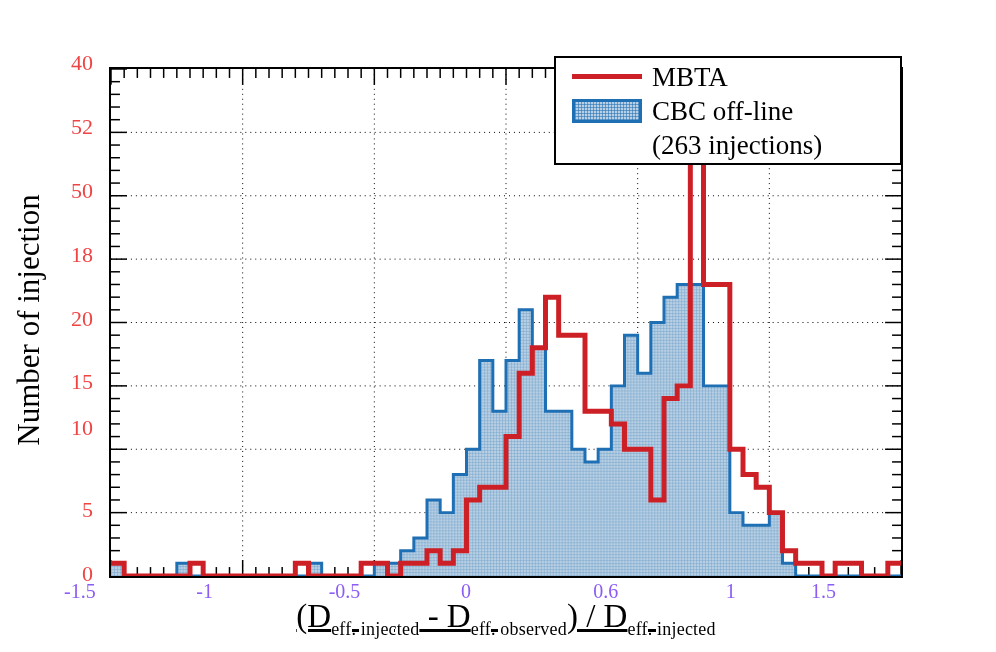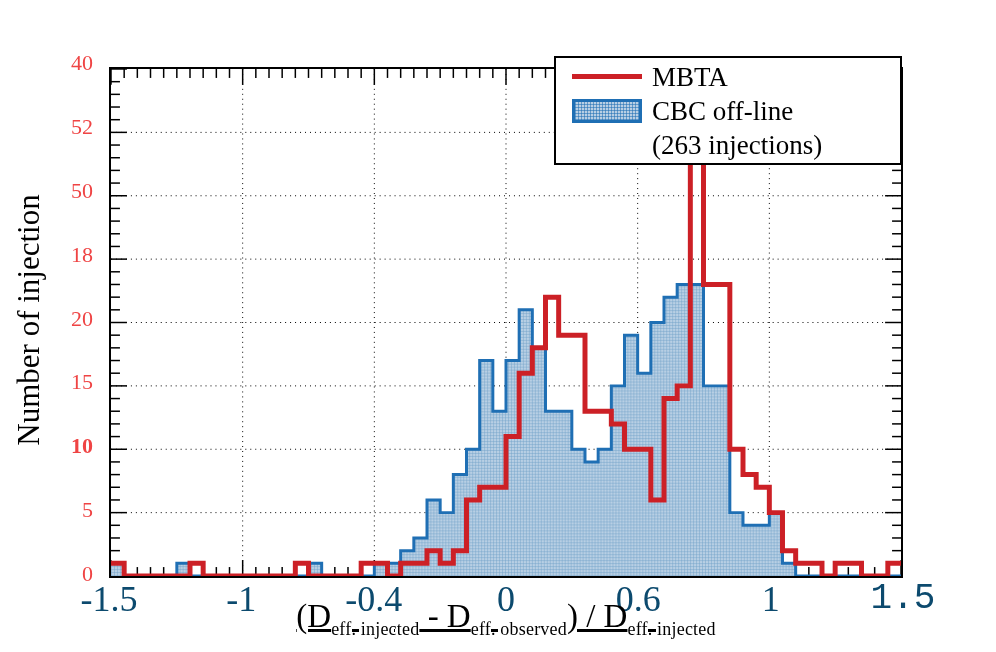--- a/index.html
+++ b/index.html
@@ -46,23 +46,23 @@
     text-align: right;
     font-size: 22px;
     color: #ef4444;
     line-height: 1;
   }
   .xtl {
     position: absolute;
     top: 581px;
     width: 90px;
     margin-left: -45px;
-    text-align: center;
-    font-size: 36px;
-    color: #0c4a6e;
+    text-align: left;
+    font-size: 20px;
+    color: #8b5cf6;
     line-height: 1;
   }
   
   #legend {
     position: absolute;
     left: 554px; top: 56px;
     width: 348px; height: 109px;
     background: #ffffff;
     border: 2px solid #000;
     box-sizing: border-box;
@@ -341,36 +341,36 @@
         </defs>
         <path d="M0,511 L0,498.225 L13.233333333333286,498.225 L13.233333333333345,511 L26.466666666666633,511 L26.46666666666669,511 L39.699999999999974,511 L39.70000000000004,511 L52.93333333333332,511 L52.93333333333338,511 L66.16666666666666,511 L66.16666666666666,498.225 L79.39999999999995,498.225 L79.40000000000002,511 L92.6333333333333,511 L92.63333333333335,511 L105.86666666666665,511 L105.8666666666667,511 L119.1,511 L119.10000000000004,511 L132.33333333333337,511 L132.33333333333331,511 L145.5666666666667,511 L145.56666666666666,511 L158.79999999999998,511 L158.79999999999998,511 L172.03333333333333,511 L172.03333333333333,511 L185.26666666666668,511 L185.26666666666665,511 L198.5,511 L198.5,498.225 L211.73333333333332,498.225 L211.73333333333332,511 L224.96666666666667,511 L224.96666666666667,511 L238.2,511 L238.2,511 L251.43333333333337,511 L251.4333333333333,511 L264.66666666666663,511 L264.66666666666663,498.225 L277.90000000000003,498.225 L277.90000000000003,498.225 L291.1333333333334,498.225 L291.1333333333334,485.45 L304.3666666666666,485.45 L304.3666666666666,472.675 L317.59999999999997,472.675 L317.59999999999997,434.35 L330.83333333333337,434.35 L330.83333333333337,447.125 L344.06666666666666,447.125 L344.06666666666666,408.8 L357.3,408.8 L357.3,383.25 L370.5333333333333,383.25 L370.5333333333333,293.82500000000005 L383.76666666666665,293.82500000000005 L383.76666666666665,344.92499999999995 L397,344.92499999999995 L397,293.82500000000005 L410.23333333333335,293.82500000000005 L410.23333333333335,242.72499999999997 L423.46666666666664,242.72499999999997 L423.46666666666664,281.04999999999995 L436.69999999999993,281.04999999999995 L436.69999999999993,344.92499999999995 L449.93333333333334,344.92499999999995 L449.93333333333334,344.92499999999995 L463.1666666666667,344.92499999999995 L463.1666666666667,383.25 L476.4,383.25 L476.4,396.025 L489.6333333333334,396.025 L489.6333333333334,383.25 L502.8666666666666,383.25 L502.8666666666666,319.375 L516.1,319.375 L516.1,268.275 L529.3333333333333,268.275 L529.3333333333333,306.6 L542.5666666666666,306.6 L542.5666666666666,255.5 L555.8000000000001,255.5 L555.8000000000001,229.95 L569.0333333333333,229.95 L569.0333333333333,217.175 L582.2666666666668,217.175 L582.2666666666668,217.175 L595.5,217.175 L595.5,319.375 L608.7333333333332,319.375 L608.7333333333332,319.375 L621.9666666666667,319.375 L621.9666666666667,447.125 L635.1999999999999,447.125 L635.1999999999999,459.9 L648.4333333333334,459.9 L648.4333333333334,459.9 L661.6666666666667,459.9 L661.6666666666667,447.125 L674.9,447.125 L674.9,498.225 L688.1333333333332,498.225 L688.1333333333333,511 L701.3666666666667,511 L701.3666666666668,511 L714.6,511 L714.6,511 L727.8333333333333,511 L727.8333333333333,511 L741.0666666666666,511 L741.0666666666666,511 L754.2999999999998,511 L754.3000000000001,511 L767.5333333333333,511 L767.5333333333334,511 L780.7666666666668,511 L780.7666666666668,511 L794,511 L794,511 Z" fill="url(#hatch)" stroke="none"></path>
         <path d="M0,498.225 L13.233333333333286,498.225 L13.233333333333345,511 L26.466666666666633,511 L26.46666666666669,511 L39.699999999999974,511 L39.70000000000004,511 L52.93333333333332,511 L52.93333333333338,511 L66.16666666666666,511 L66.16666666666666,498.225 L79.39999999999995,498.225 L79.40000000000002,511 L92.6333333333333,511 L92.63333333333335,511 L105.86666666666665,511 L105.8666666666667,511 L119.1,511 L119.10000000000004,511 L132.33333333333337,511 L132.33333333333331,511 L145.5666666666667,511 L145.56666666666666,511 L158.79999999999998,511 L158.79999999999998,511 L172.03333333333333,511 L172.03333333333333,511 L185.26666666666668,511 L185.26666666666665,511 L198.5,511 L198.5,498.225 L211.73333333333332,498.225 L211.73333333333332,511 L224.96666666666667,511 L224.96666666666667,511 L238.2,511 L238.2,511 L251.43333333333337,511 L251.4333333333333,511 L264.66666666666663,511 L264.66666666666663,498.225 L277.90000000000003,498.225 L277.90000000000003,498.225 L291.1333333333334,498.225 L291.1333333333334,485.45 L304.3666666666666,485.45 L304.3666666666666,472.675 L317.59999999999997,472.675 L317.59999999999997,434.35 L330.83333333333337,434.35 L330.83333333333337,447.125 L344.06666666666666,447.125 L344.06666666666666,408.8 L357.3,408.8 L357.3,383.25 L370.5333333333333,383.25 L370.5333333333333,293.82500000000005 L383.76666666666665,293.82500000000005 L383.76666666666665,344.92499999999995 L397,344.92499999999995 L397,293.82500000000005 L410.23333333333335,293.82500000000005 L410.23333333333335,242.72499999999997 L423.46666666666664,242.72499999999997 L423.46666666666664,281.04999999999995 L436.69999999999993,281.04999999999995 L436.69999999999993,344.92499999999995 L449.93333333333334,344.92499999999995 L449.93333333333334,344.92499999999995 L463.1666666666667,344.92499999999995 L463.1666666666667,383.25 L476.4,383.25 L476.4,396.025 L489.6333333333334,396.025 L489.6333333333334,383.25 L502.8666666666666,383.25 L502.8666666666666,319.375 L516.1,319.375 L516.1,268.275 L529.3333333333333,268.275 L529.3333333333333,306.6 L542.5666666666666,306.6 L542.5666666666666,255.5 L555.8000000000001,255.5 L555.8000000000001,229.95 L569.0333333333333,229.95 L569.0333333333333,217.175 L582.2666666666668,217.175 L582.2666666666668,217.175 L595.5,217.175 L595.5,319.375 L608.7333333333332,319.375 L608.7333333333332,319.375 L621.9666666666667,319.375 L621.9666666666667,447.125 L635.1999999999999,447.125 L635.1999999999999,459.9 L648.4333333333334,459.9 L648.4333333333334,459.9 L661.6666666666667,459.9 L661.6666666666667,447.125 L674.9,447.125 L674.9,498.225 L688.1333333333332,498.225 L688.1333333333333,511 L701.3666666666667,511 L701.3666666666668,511 L714.6,511 L714.6,511 L727.8333333333333,511 L727.8333333333333,511 L741.0666666666666,511 L741.0666666666666,511 L754.2999999999998,511 L754.3000000000001,511 L767.5333333333333,511 L767.5333333333334,511 L780.7666666666668,511 L780.7666666666668,511 L794,511" fill="none" stroke="#1f6fb4" stroke-width="3" stroke-linejoin="miter"></path>
         <path d="M0,498.225 L13.233333333333286,498.225 L13.233333333333345,511 L26.466666666666633,511 L26.46666666666669,511 L39.699999999999974,511 L39.70000000000004,511 L52.93333333333332,511 L52.93333333333338,511 L66.16666666666666,511 L66.16666666666666,511 L79.39999999999995,511 L79.40000000000002,498.225 L92.6333333333333,498.225 L92.63333333333335,511 L105.86666666666665,511 L105.8666666666667,511 L119.1,511 L119.10000000000004,511 L132.33333333333337,511 L132.33333333333331,511 L145.5666666666667,511 L145.56666666666666,511 L158.79999999999998,511 L158.79999999999998,511 L172.03333333333333,511 L172.03333333333333,511 L185.26666666666668,511 L185.26666666666665,498.225 L198.5,498.225 L198.5,511 L211.73333333333332,511 L211.73333333333332,511 L224.96666666666667,511 L224.96666666666667,511 L238.2,511 L238.2,511 L251.43333333333337,511 L251.4333333333333,498.225 L264.66666666666663,498.225 L264.66666666666663,498.225 L277.90000000000003,498.225 L277.90000000000003,511 L291.1333333333334,511 L291.1333333333334,498.225 L304.3666666666666,498.225 L304.3666666666666,498.225 L317.59999999999997,498.225 L317.59999999999997,485.45 L330.83333333333337,485.45 L330.83333333333337,498.225 L344.06666666666666,498.225 L344.06666666666666,485.45 L357.3,485.45 L357.3,434.35 L370.5333333333333,434.35 L370.5333333333333,421.575 L383.76666666666665,421.575 L383.76666666666665,421.575 L397,421.575 L397,370.475 L410.23333333333335,370.475 L410.23333333333335,306.6 L423.46666666666664,306.6 L423.46666666666664,281.04999999999995 L436.69999999999993,281.04999999999995 L436.69999999999993,229.95 L449.93333333333334,229.95 L449.93333333333334,268.275 L463.1666666666667,268.275 L463.1666666666667,268.275 L476.4,268.275 L476.4,344.92499999999995 L489.6333333333334,344.92499999999995 L489.6333333333334,344.92499999999995 L502.8666666666666,344.92499999999995 L502.8666666666666,357.70000000000005 L516.1,357.70000000000005 L516.1,383.25 L529.3333333333333,383.25 L529.3333333333333,383.25 L542.5666666666666,383.25 L542.5666666666666,434.35 L555.8000000000001,434.35 L555.8000000000001,332.15 L569.0333333333333,332.15 L569.0333333333333,319.375 L582.2666666666668,319.375 L582.2666666666668,76.65000000000003 L595.5,76.65000000000003 L595.5,217.175 L608.7333333333332,217.175 L608.7333333333332,217.175 L621.9666666666667,217.175 L621.9666666666667,383.25 L635.1999999999999,383.25 L635.1999999999999,408.8 L648.4333333333334,408.8 L648.4333333333334,421.575 L661.6666666666667,421.575 L661.6666666666667,447.125 L674.9,447.125 L674.9,485.45 L688.1333333333332,485.45 L688.1333333333333,498.225 L701.3666666666667,498.225 L701.3666666666668,498.225 L714.6,498.225 L714.6,511 L727.8333333333333,511 L727.8333333333333,498.225 L741.0666666666666,498.225 L741.0666666666666,498.225 L754.2999999999998,498.225 L754.3000000000001,511 L767.5333333333333,511 L767.5333333333334,511 L780.7666666666668,511 L780.7666666666668,498.225 L794,498.225" fill="none" stroke="#cc2026" stroke-width="5" stroke-linejoin="miter"></path>
       </svg>
   </div>
 
   <div id="yticks">
       <div class="ytl" style="top: 563px;">0</div>
       <div class="ytl" style="top: 499.125px;">5</div>
-      <div class="ytl" style="top: 435px; font-weight: bold;">10</div>
+      <div class="ytl" style="top: 417px;">10</div>
       <div class="ytl" style="top: 371.375px;">15</div>
       <div class="ytl" style="top: 307.5px;">20</div>
       <div class="ytl" style="top: 243.625px;">18</div>
       <div class="ytl" style="top: 179.75px;">50</div>
       <div class="ytl" style="top: 115.875px;">52</div>
       <div class="ytl" style="top: 52px;">40</div>
     </div>
   <div id="xticks">
       <div class="xtl" style="left: 109px;">-1.5</div>
       <div class="xtl" style="left: 241.333px;">-1</div>
-      <div class="xtl" style="left: 373.667px;">-0.4</div>
+      <div class="xtl" style="left: 373.667px;">-0.5</div>
       <div class="xtl" style="left: 506px;">0</div>
       <div class="xtl" style="left: 638.333px;">0.6</div>
       <div class="xtl" style="left: 770.667px;">1</div>
-      <div class="xtl" style="left: 903px; font-family: Liberation Mono, monospace;">1.5</div>
+      <div class="xtl" style="left: 856px;">1.5</div>
     </div>
 
   <div id="legend">
     <div class="lgrow r1">
       <span class="lgkey">
           <span class="box"></span>
         </span>
       <span class="lgtxt">CBC off-line</span>
     </div>
     <div class="lgrow r0">

